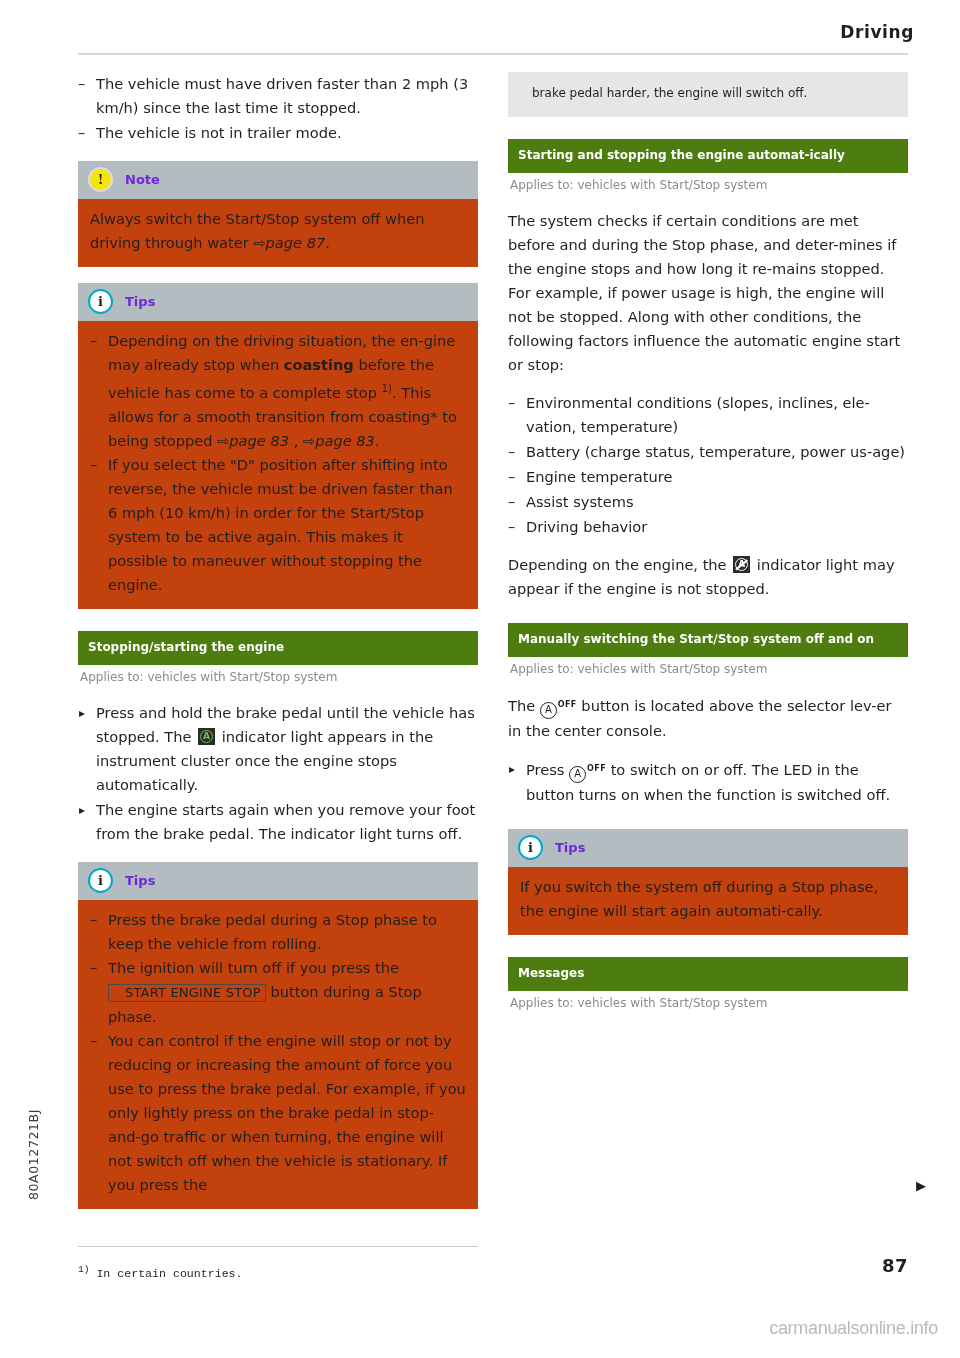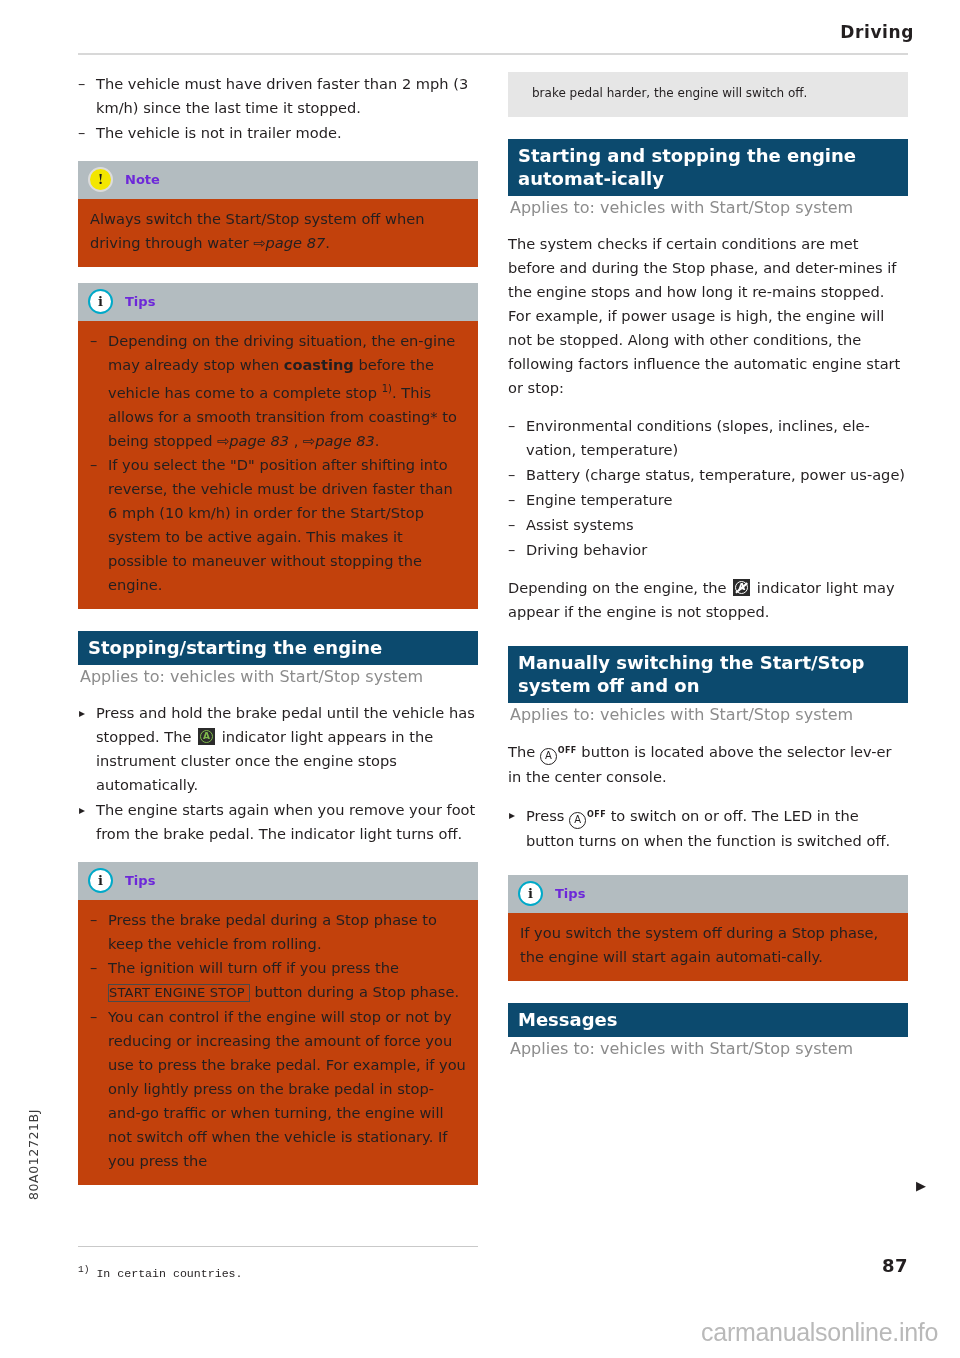--- a/index.html
+++ b/index.html
@@ -78,30 +78,30 @@
   ul.arrowlist > li::before {
     content: "\25B8";
     position: absolute;
     left: 1px;
     top: 0;
     font-size: 12px;
   }
 
   
   .sec-head {
-    background: #0c4a6e;
+    background: #4d7c0f;
     color: #ffffff;
-    font-size: 18px;
+    font-size: 12px;
     font-weight: bold;
     line-height: 23px;
     padding: 5px 10px 6px 10px;
     margin-top: 22px;
   }
   .applies {
-    font-size: 16px;
+    font-size: 12px;
     color: #8c8c8c;
     margin: 4px 0 16px 2px;
     line-height: 16px;
   }
 
   
   .infobox {
     margin-top: 16px;
     margin-bottom: 6px;
   }
@@ -214,21 +214,21 @@
     font-size: 8px;
     font-weight: bold;
     letter-spacing: 0.4px;
     vertical-align: 4px;
     margin-left: 1px;
   }
 
   
   .ctrl-box {
     border: 1.2px solid #4a4a4a;
-    padding: 0 4px 1px 0;
+    padding: 0 4px 1px 16px;
     font-size: 13px;
     letter-spacing: 0.2px;
     white-space: nowrap;
   }
 
   
   .pageref {
     font-style: italic;
     white-space: nowrap;
   }
@@ -285,21 +285,21 @@
     right: 52px;
     top: 1255px;
     font-size: 18px;
     font-weight: bold;
     letter-spacing: 0.5px;
   }
   .watermark {
     position: absolute;
     right: 22px;
     top: 1318px;
-    font-size: 25px;
+    font-size: 18px;
     color: #b9b9b9;
     letter-spacing: -0.3px;
     font-family: "Liberation Sans", sans-serif;
   }
 
   
   .cont-arrow {
     position: absolute;
     right: -18px;
     top: 1106px;

